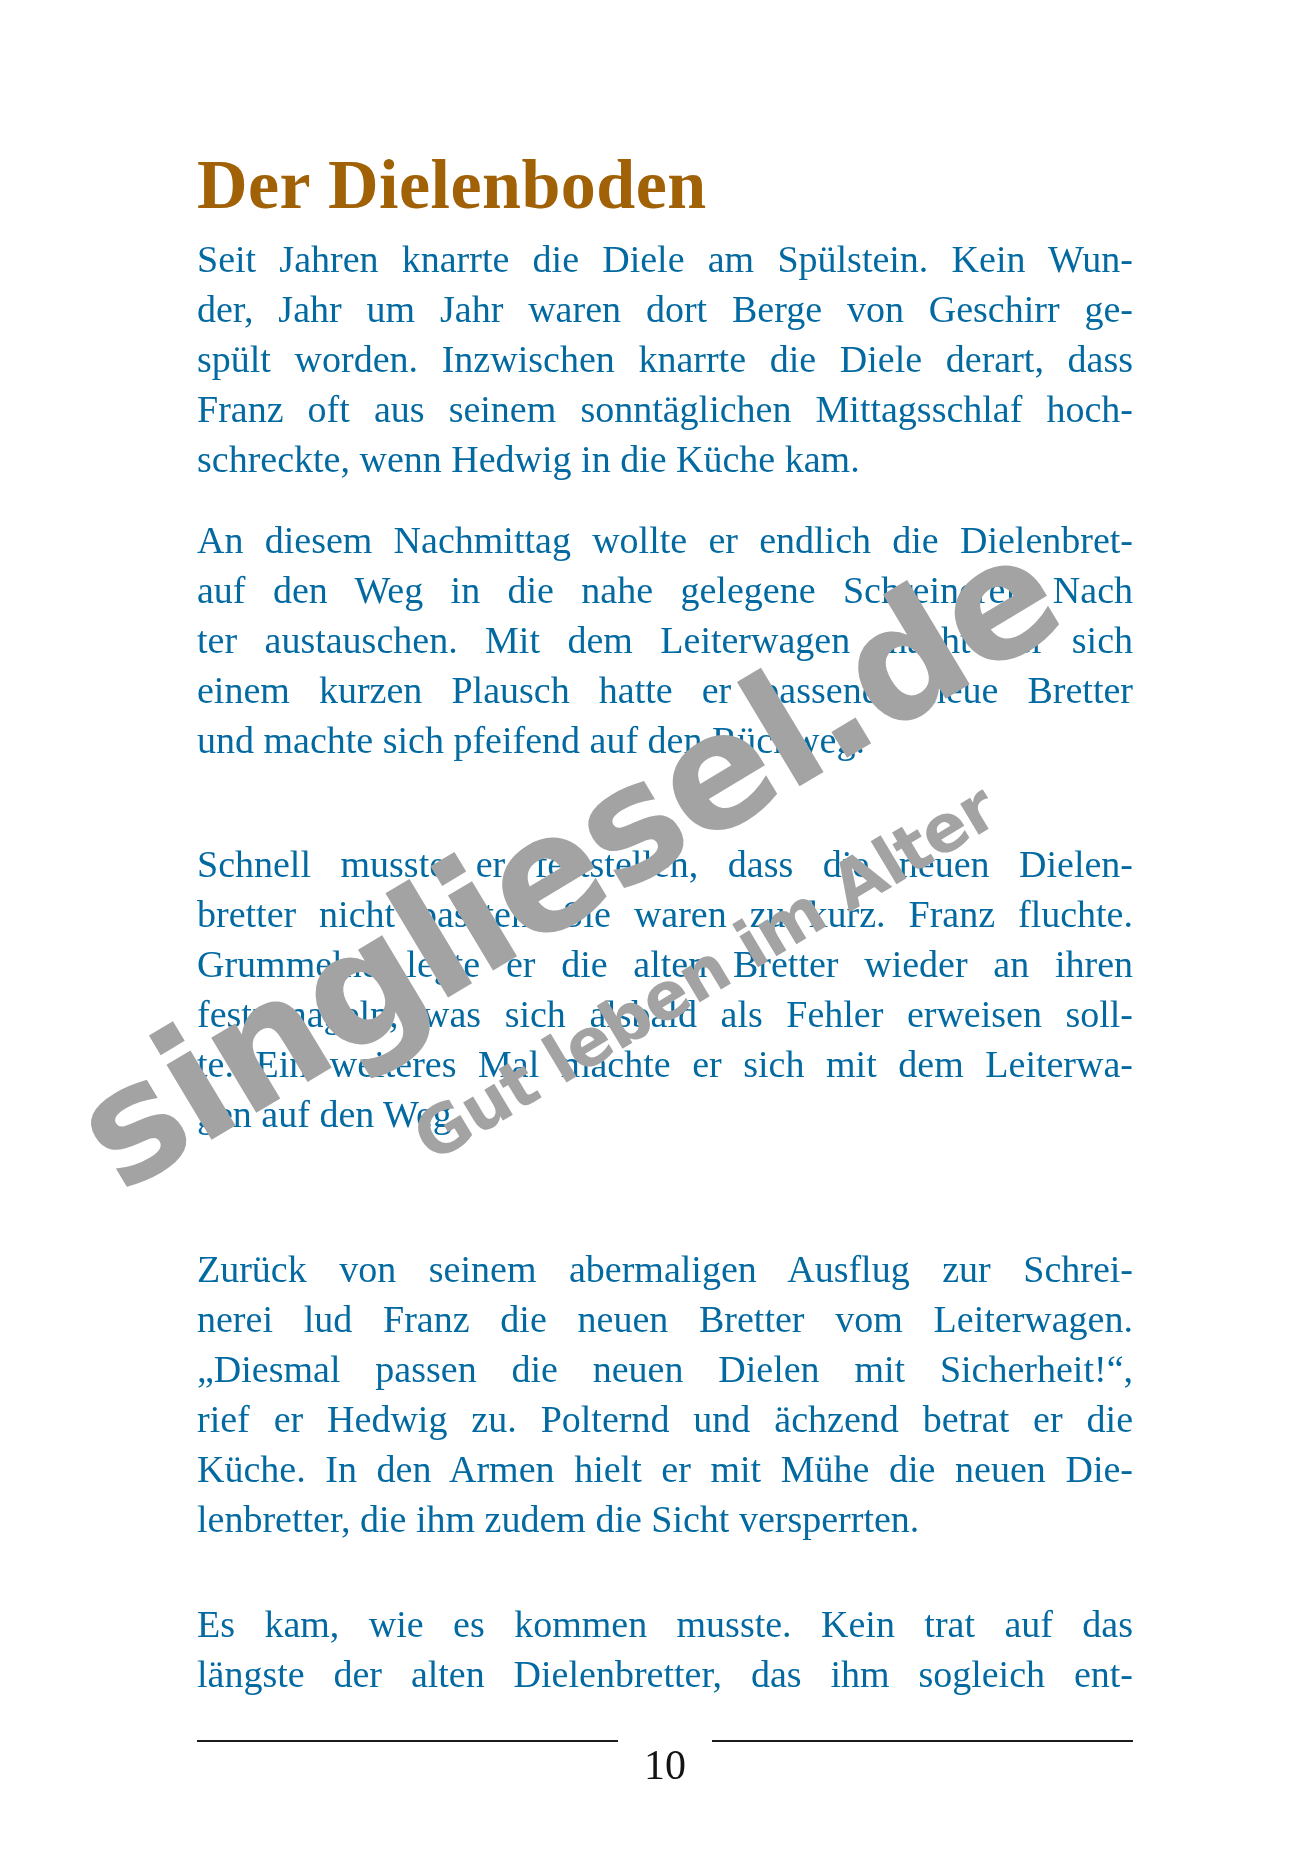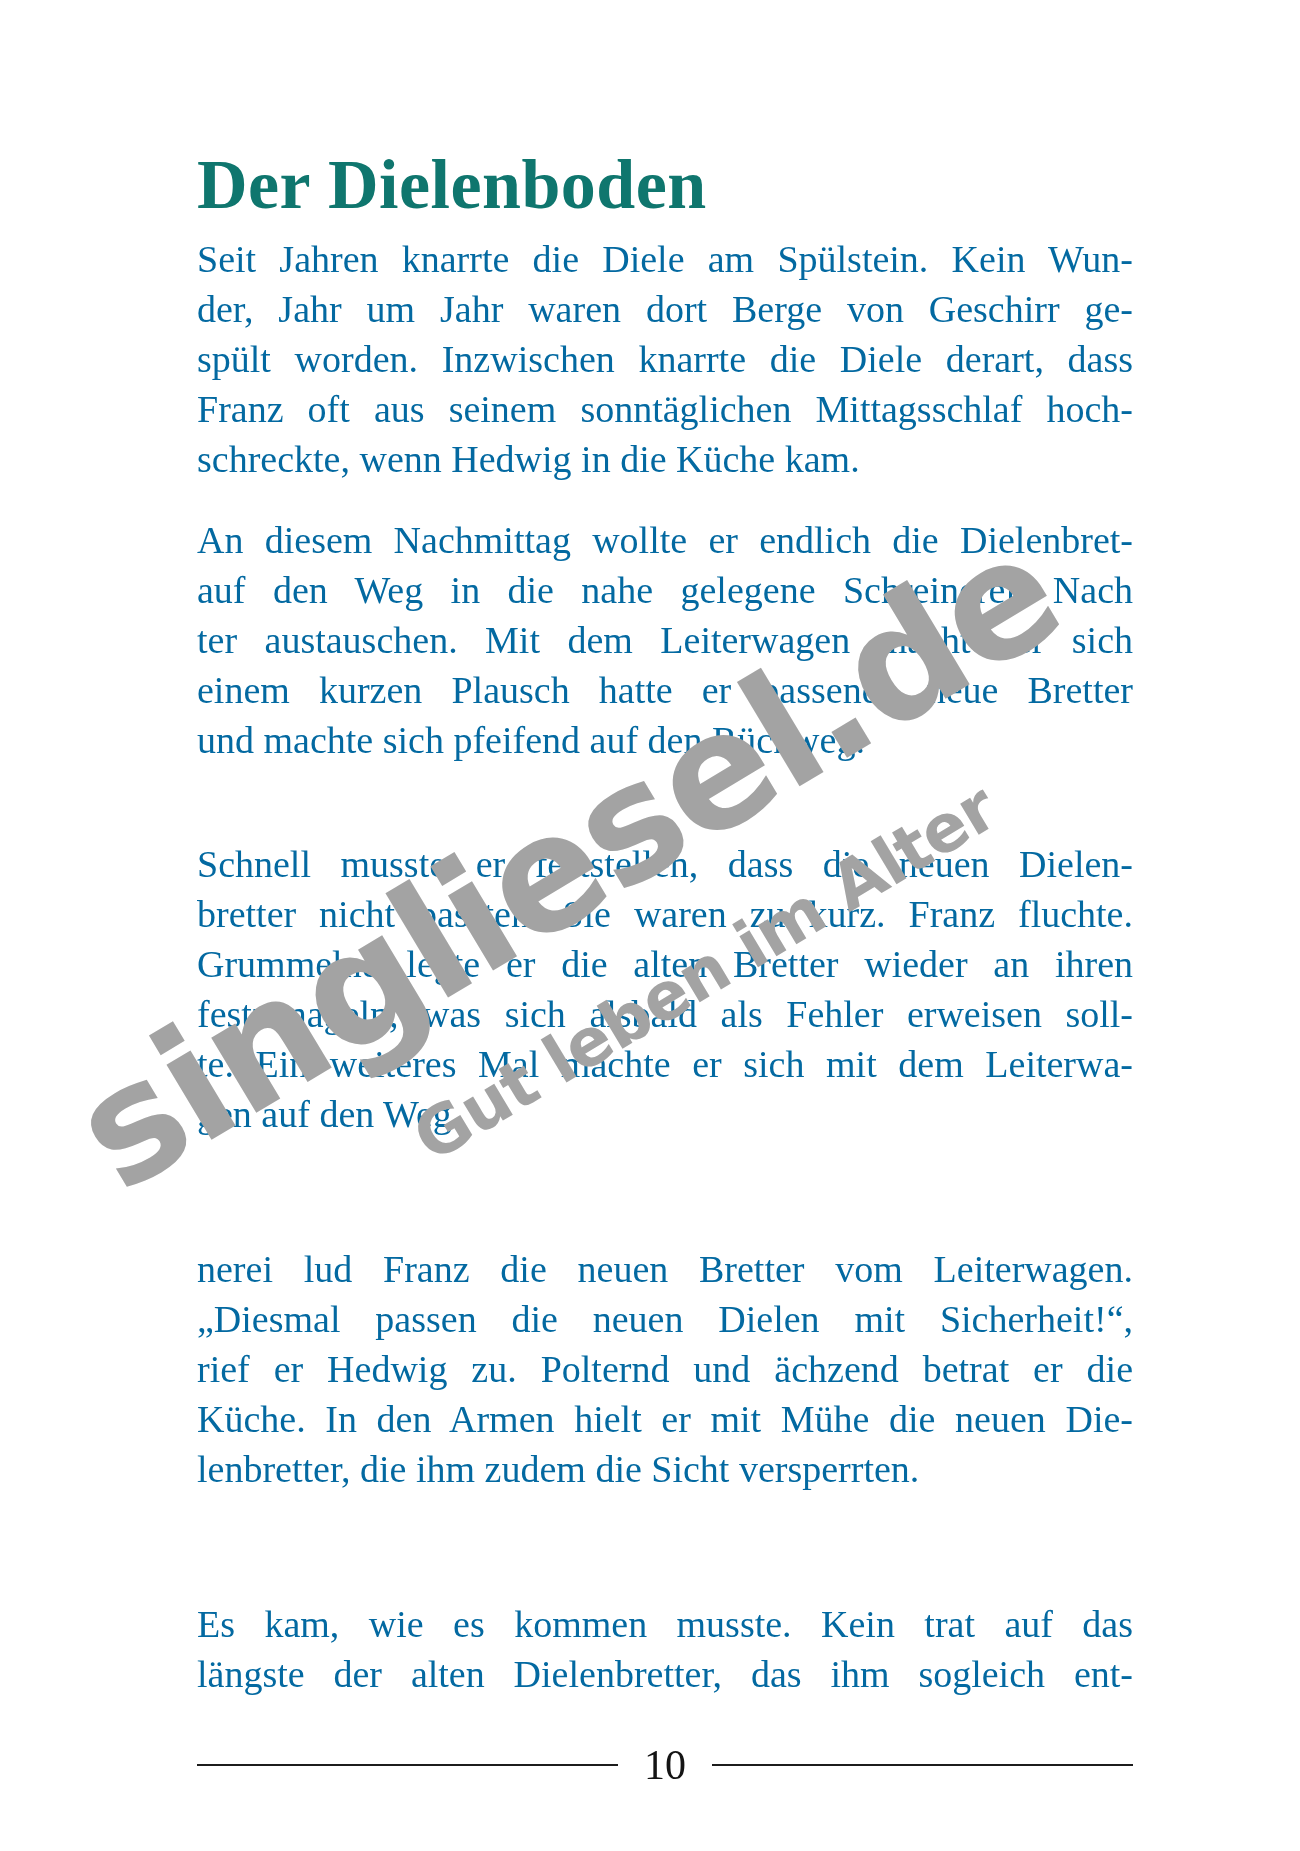--- a/index.html
+++ b/index.html
@@ -13,21 +13,21 @@
     color: #111111;
   }
 
   .page-title {
     position: absolute;
     left: 197px;
     top: 103px;
     font-size: 70px;
     line-height: 1;
     letter-spacing: 0.5px;
-    color: #0f766e;
+    color: #a16207;
     white-space: nowrap;
   }
 
   .paragraph {
     position: absolute;
     left: 197px;
     width: 936px;
   }
 
   .line {
@@ -68,21 +68,20 @@
     transform: rotate(-31deg);
     transform-origin: 0 100%;
   }
 
   .page-footer {
     position: absolute;
     left: 197px;
     width: 936px;
     top: 1740px;
     display: flex;
-    align-items: center;
     gap: 26px;
   }
   .footer-rule {
     flex: 1 1 0;
     height: 0;
     border-top: 2px solid #1c1c1c;
   }
   .page-number {
     font-size: 42px;
     line-height: 50px;
@@ -113,20 +112,21 @@
 <div class="paragraph" style="top:839px">
   <div class="line">Schnell musste er feststellen, dass die neuen Dielen-</div>
   <div class="line">bretter nicht passten. Sie waren zu kurz. Franz fluchte.</div>
   <div class="line">Grummelnd legte er die alten Bretter wieder an ihren</div>
   <div class="line">festzunageln, was sich alsbald als Fehler erweisen soll-</div>
   <div class="line">te. Ein weiteres Mal machte er sich mit dem Leiterwa-</div>
   <div class="line last">gen auf den Weg.</div>
 </div>
 
 <div class="paragraph" style="top:1244px">
+  <div class="line">Zurück von seinem abermaligen Ausflug zur Schrei-</div>
   <div class="line">nerei lud Franz die neuen Bretter vom Leiterwagen.</div>
   <div class="line">„Diesmal passen die neuen Dielen mit Sicherheit!“,</div>
   <div class="line">rief er Hedwig zu. Polternd und ächzend betrat er die</div>
   <div class="line">Küche. In den Armen hielt er mit Mühe die neuen Die-</div>
   <div class="line last">lenbretter, die ihm zudem die Sicht versperrten.</div>
 </div>
 
 <div class="paragraph" style="top:1599px">
   <div class="line">Es kam, wie es kommen musste. Kein trat auf das</div>
   <div class="line">längste der alten Dielenbretter, das ihm sogleich ent-</div>

